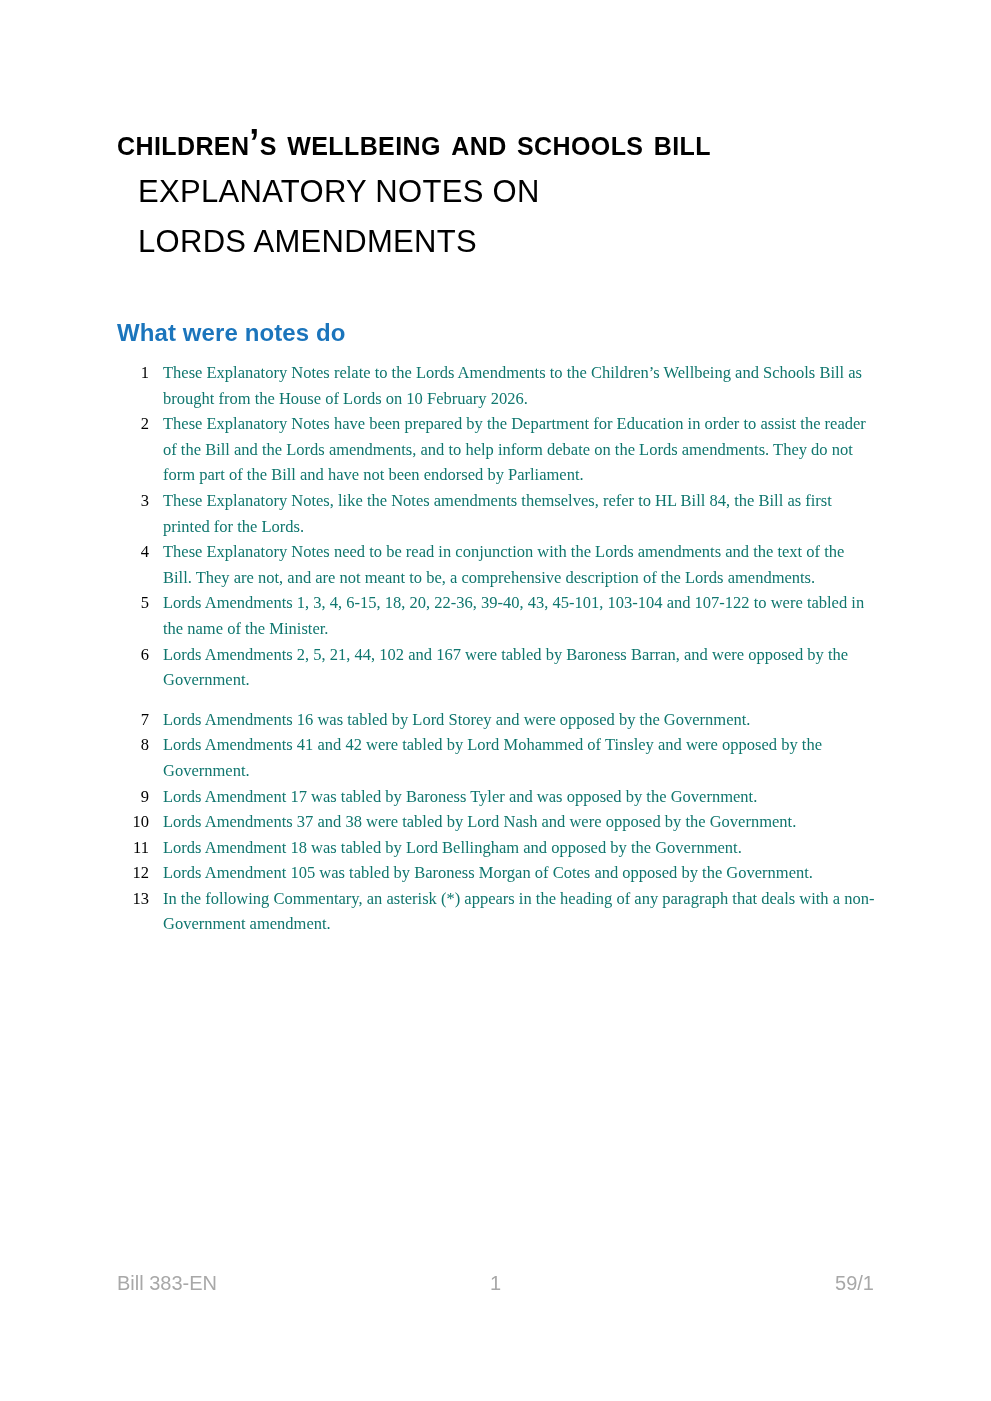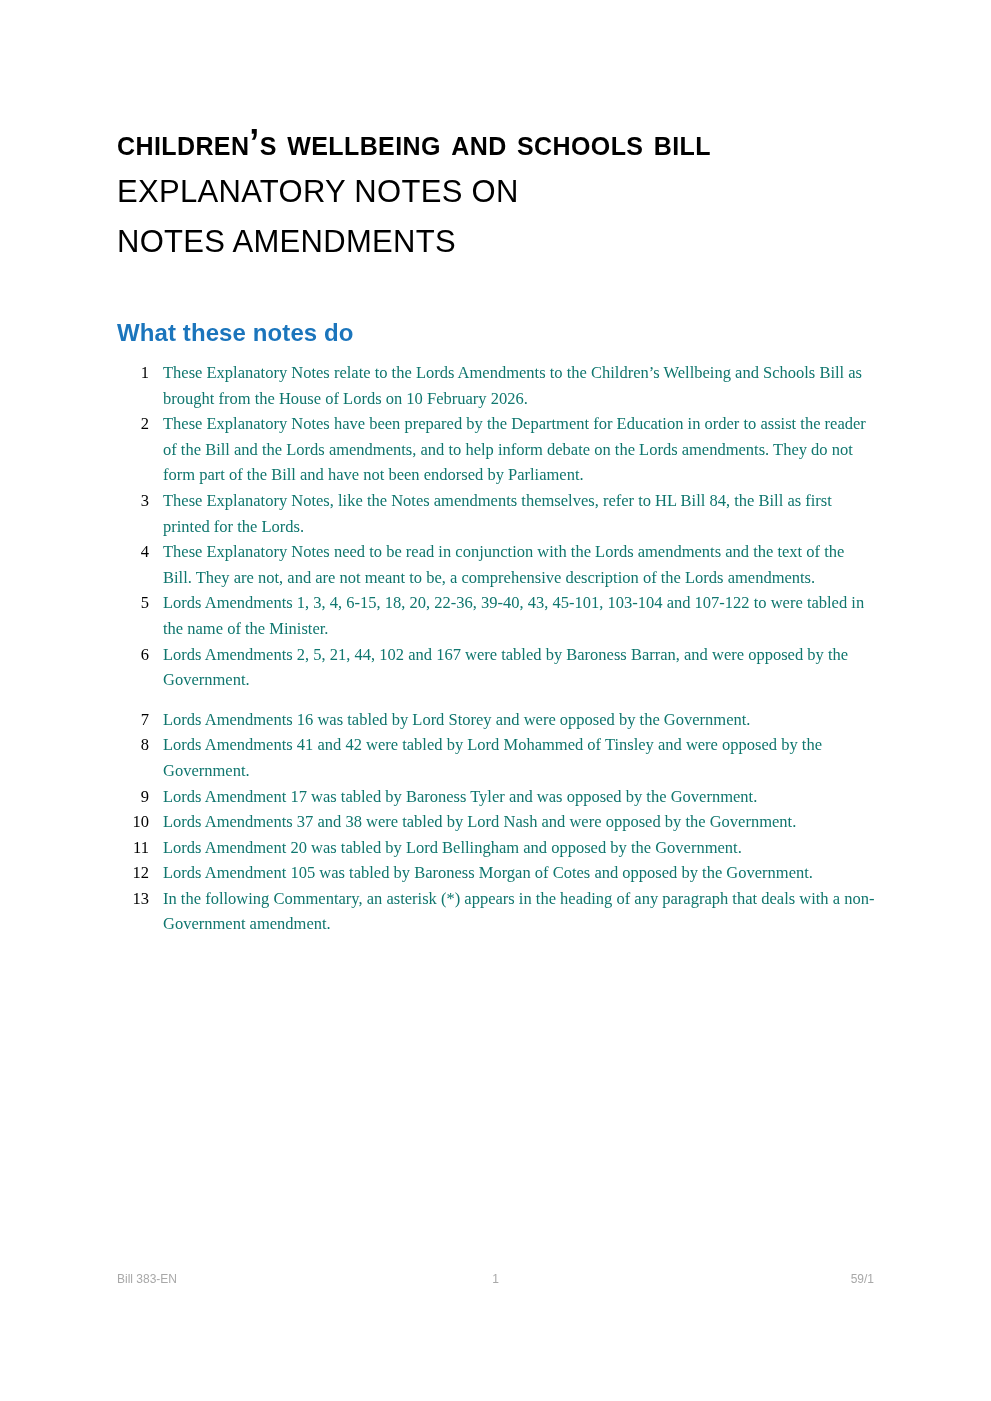--- a/index.html
+++ b/index.html
@@ -43,20 +43,21 @@
     font-weight: 700;
     letter-spacing: 0.4px;
   }
   
   .doc-title-line.line2,
   .doc-title-line.line3 {
     font-size: 31px;
     line-height: 50px;
     font-weight: 400;
     letter-spacing: 0.3px;
+    margin-left: 21px;
   }
 
   
   .section-heading {
     position: absolute;
     left: 117px;
     top: 318px;
     font-family: "Liberation Sans", "DejaVu Sans", sans-serif;
     font-size: 24px;
     font-weight: 700;
@@ -102,39 +103,39 @@
 
   
   .footer {
     position: absolute;
     left: 117px;
     right: 117px;
     top: 1272px;
     display: flex;
     align-items: center;
     font-family: "Liberation Sans", "DejaVu Sans", sans-serif;
-    font-size: 12px;
+    font-size: 20px;
     color: #a8a8a8;
   }
   .footer-left  { flex: 1 1 0; text-align: left; }
   .footer-center{ flex: 0 0 120px; text-align: center; }
   .footer-right { flex: 1 1 0; text-align: right; }
 </style>
 </head>
 <body>
 
 <div class="page">
 
   <div class="title-block">
     <div class="doc-title-line smallcaps">Children’s Wellbeing and Schools Bill</div>
     <div class="doc-title-line line2">EXPLANATORY  NOTES ON</div>
-    <div class="doc-title-line line3">NOTES AMENDMENTS</div>
+    <div class="doc-title-line line3">LORDS AMENDMENTS</div>
   </div>
 
-  <div class="section-heading">What these notes do</div>
+  <div class="section-heading">What were notes do</div>
 
   <div class="notes">
       <div class="note">
         <div class="note-num">1</div>
         <div class="note-text">These Explanatory Notes relate to the Lords Amendments to the Children’s Wellbeing and Schools Bill as brought from the House of Lords on 10 February 2026.</div>
       </div>
       <div class="note">
         <div class="note-num">2</div>
         <div class="note-text">These Explanatory Notes have been prepared by the Department for Education in order to assist the reader of the Bill and the Lords amendments, and to help inform debate on the Lords amendments. They do not form part of the Bill and have not been endorsed by Parliament.</div>
       </div>
@@ -165,21 +166,21 @@
       <div class="note">
         <div class="note-num">9</div>
         <div class="note-text">Lords Amendment 17 was tabled by Baroness Tyler and was opposed by the Government.</div>
       </div>
       <div class="note">
         <div class="note-num">10</div>
         <div class="note-text">Lords Amendments 37 and 38 were tabled by Lord Nash and were opposed by the Government.</div>
       </div>
       <div class="note">
         <div class="note-num">11</div>
-        <div class="note-text">Lords Amendment 20 was tabled by Lord Bellingham and opposed by the Government.</div>
+        <div class="note-text">Lords Amendment 18 was tabled by Lord Bellingham and opposed by the Government.</div>
       </div>
       <div class="note">
         <div class="note-num">12</div>
         <div class="note-text">Lords Amendment 105 was tabled by Baroness Morgan of Cotes and opposed by the Government.</div>
       </div>
       <div class="note">
         <div class="note-num">13</div>
         <div class="note-text">In the following Commentary, an asterisk (*) appears in the heading of any paragraph that deals with a non-Government amendment.</div>
       </div>
     </div>

